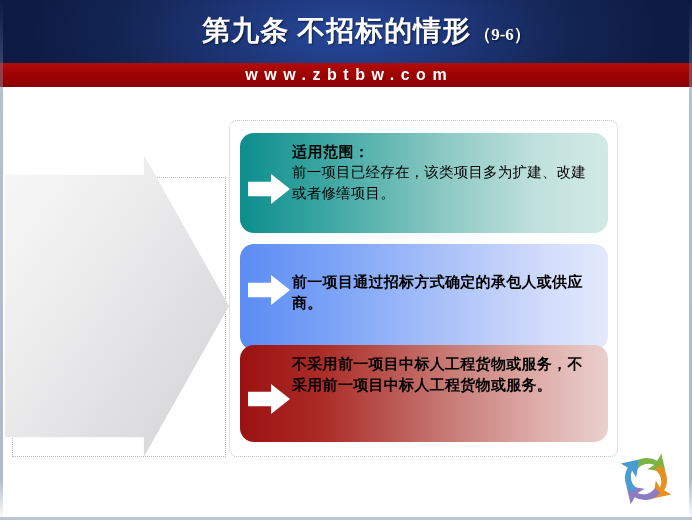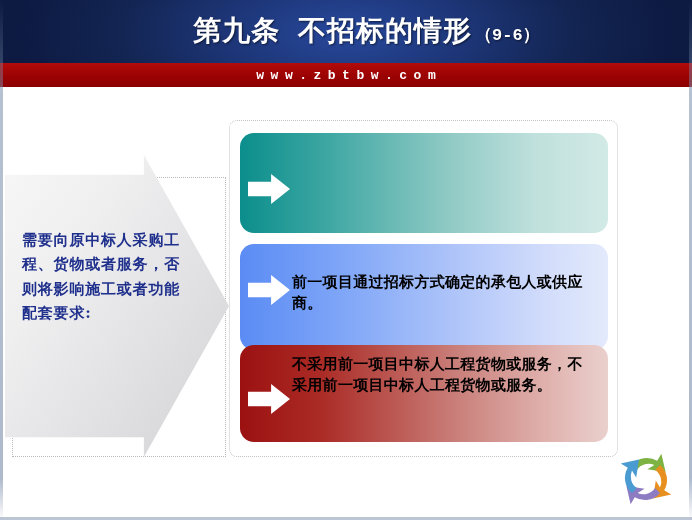--- a/index.html
+++ b/index.html
@@ -36,21 +36,21 @@
     position: absolute;
     left: 0;
     top: 0;
     width: 692px;
     height: 63px;
     display: flex;
     align-items: center;
     justify-content: center;
     white-space: nowrap;
     color: #ffffff;
-    font-family: Liberation Mono, monospace;
+    font-family: Liberation Serif, serif;
     font-size: 28px;
     font-weight: bold;
     letter-spacing: 1px;
     text-shadow: 1px 1px 2px rgba(0,0,0,0.55);
     padding-bottom: 2px;
     box-sizing: border-box;
     padding-left: 41px;
   }
   .header-title .main {
     font-size: 28px;
@@ -73,22 +73,22 @@
     width: 692px;
     height: 24px;
     background: #a00000;
     background-image: linear-gradient(to bottom, #b30b0b 0%, #9b0202 55%, #8c0000 100%);
     display: flex;
     align-items: center;
     justify-content: center;
   }
   .url-text {
     color: #ffffff;
-    font-family: Liberation Mono, monospace;
-    font-size: 13px;
+    font-family: Liberation Sans, sans-serif;
+    font-size: 16px;
     font-weight: bold;
     letter-spacing: 6.5px;
     text-indent: 6.5px;
   }
 
   .body-area {
     position: absolute;
     left: 0;
     top: 87px;
     width: 692px;
@@ -254,26 +254,29 @@
   </div>
 
   <div class="body-area"></div>
 
   <div class="frame-left"></div>
   <div class="frame-right"></div>
   <div class="frame-bottom"></div>
 
   <div class="left-holder"></div>
   <div class="big-arrow"></div>
-  <div class="arrow-text">需要向原中标人采购工程、货物或者服务，否则将影响施工或者功能配套要求:</div>
 
   <div class="panels-holder"></div>
 
   <div class="panel panel-1">
     <div class="panel-arrow"></div>
+    <div class="panel-body">
+      <div class="panel-heading">适用范围：</div>
+      <div class="panel-text">前一项目已经存在，该类项目多为扩建、改建或者修缮项目。</div>
+    </div>
   </div>
 
   <div class="panel panel-2">
     <div class="panel-arrow"></div>
     <div class="panel-body">
       <div class="panel-text bold">前一项目通过招标方式确定的承包人或供应商。</div>
     </div>
   </div>
 
   <div class="panel panel-3">

